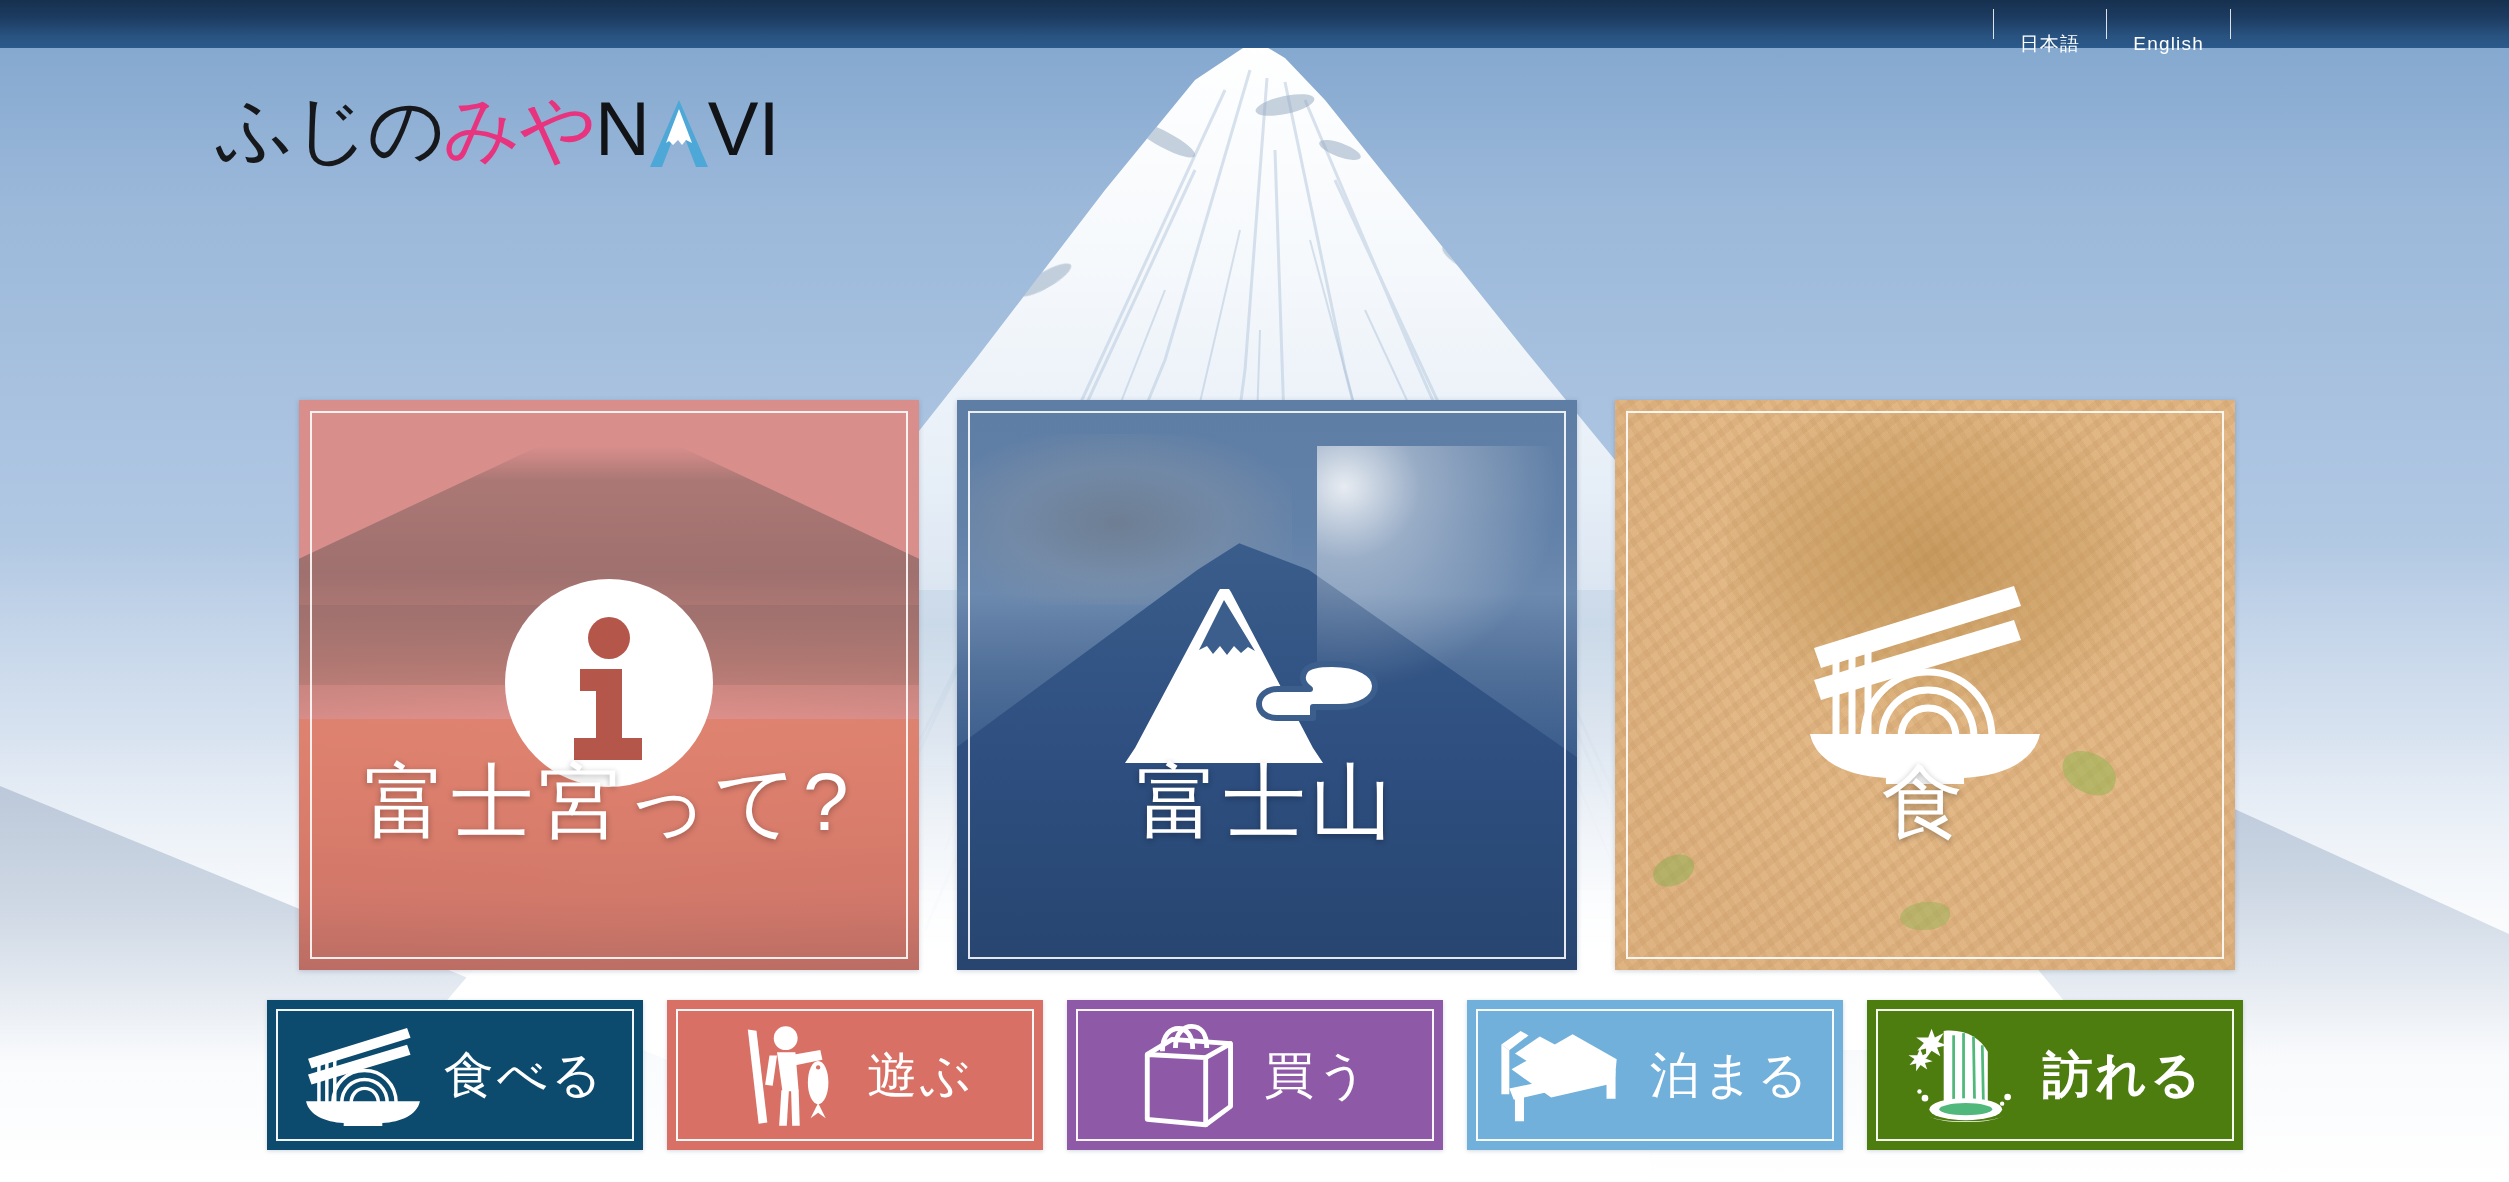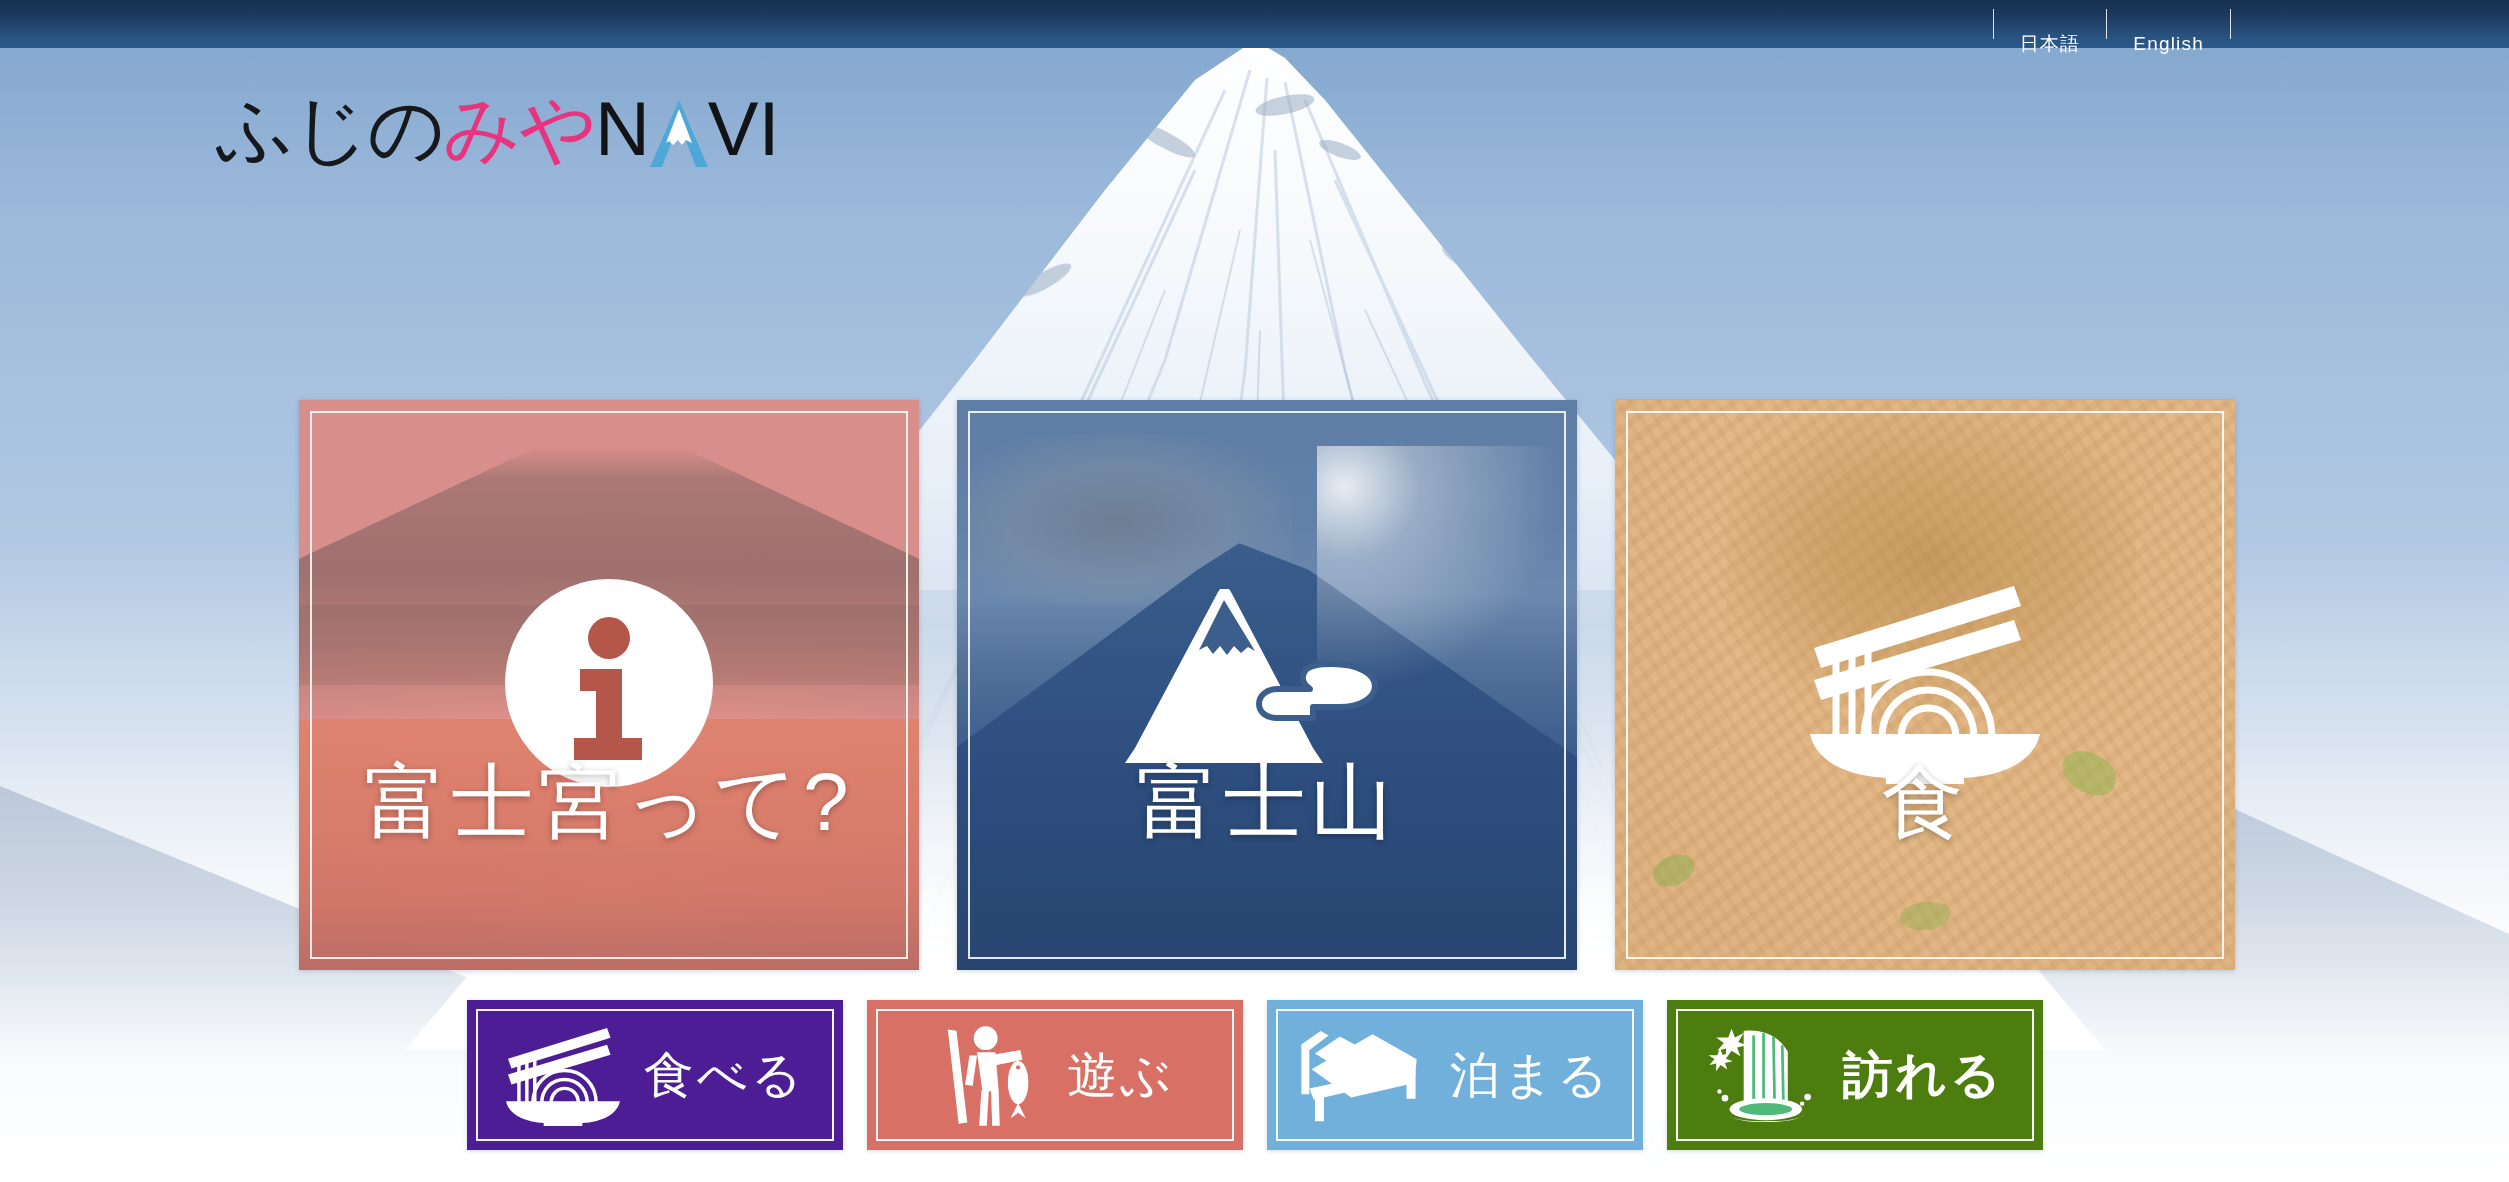--- a/index.html
+++ b/index.html
@@ -354,21 +354,21 @@
 
         <path d="M4 158 L234 158 C228 186 196 200 158 202 L158 208 L80 208 L80 202 C42 200 10 186 4 158 Z" fill="#ffffff"></path>
       </svg>
     </div>
     <div class="card-label">食</div>
   </a>
 </div>
 
 <div id="navbtns">
 
-  <a class="navbtn" style="background:#4c1d95;">
+  <a class="navbtn" style="background:#0c4a6e;">
     <div class="navbtn-border"></div>
     <div class="navbtn-icon">
       <svg width="118" height="104" viewBox="0 0 238 210">
         <path d="M8 72 L208 10 L215 30 L15 92 Z" fill="#ffffff"></path>
         <path d="M8 104 L208 44 L215 64 L15 124 Z" fill="#ffffff"></path>
         <g stroke="#ffffff" stroke-width="7" fill="none" stroke-linecap="round">
           <path d="M30 78 L30 162"></path>
             <path d="M46 74 L46 162"></path>
             <path d="M62 70 L62 162"></path>
         </g>
@@ -402,20 +402,39 @@
         <path d="M102 126 L116 126 L118 192 L104 192 Z" fill="#ffffff"></path>
 
         <ellipse cx="152" cy="112" rx="19" ry="40" fill="#ffffff"></ellipse>
         <path d="M152 150 L138 178 L152 168 L166 178 Z" fill="#ffffff"></path>
         <circle cx="152" cy="84" r="4" fill="#d97065"></circle>
       </svg>
     </div>
     <div class="navbtn-label">遊ぶ</div>
   </a>
 
+  <a class="navbtn" style="background:#8e5aa8;">
+    <div class="navbtn-border"></div>
+    <div class="navbtn-icon">
+      <svg width="104" height="106" viewBox="0 0 190 196">
+        <g fill="none" stroke="#ffffff" stroke-width="9" stroke-linejoin="round">
+
+          <path d="M16 60 L16 180 L124 190 L124 66 Z"></path>
+
+          <path d="M124 66 L170 40 L170 156 L124 190"></path>
+
+          <path d="M16 60 L62 32 L170 40"></path>
+
+          <path d="M44 54 C44 22 60 12 74 12 C88 12 100 24 100 50"></path>
+          <path d="M68 48 C68 20 84 8 98 8 C114 8 126 20 126 48"></path>
+        </g>
+      </svg>
+    </div>
+    <div class="navbtn-label">買う</div>
+  </a>
 
   <a class="navbtn" style="background:#72b0dc;">
     <div class="navbtn-border"></div>
     <div class="navbtn-icon">
       <svg width="130" height="100" viewBox="0 0 230 176">
 
         <path d="M6 34 L40 10 L54 18 L20 44 Z" fill="#ffffff"></path>
         <path d="M6 34 L20 44 L20 122 L6 122 Z" fill="#ffffff"></path>
 
         <path d="M30 50 L74 20 L108 38 L62 70 Z" fill="#ffffff"></path>

